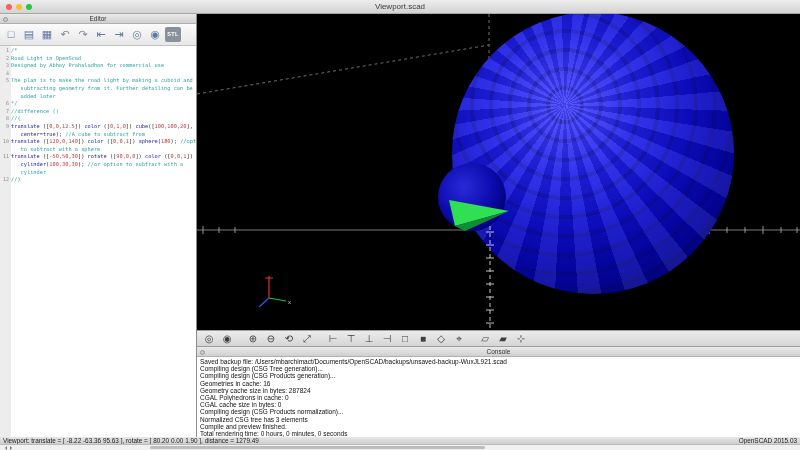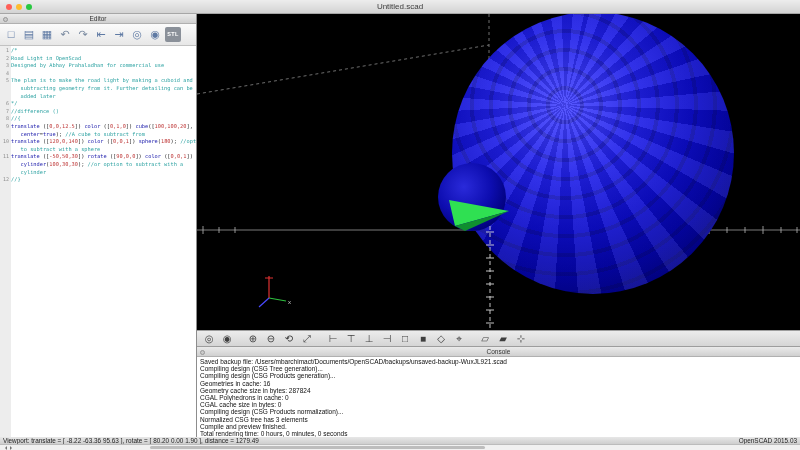--- a/index.html
+++ b/index.html
@@ -75,21 +75,21 @@
 <body>
 
 <div class="window" data-name="openscad-window">
 
   <div class="titlebar" data-name="titlebar">
     <div class="tl-btns" data-name="traffic-light-buttons">
       <span class="tl red" data-name="close-window-button"></span>
       <span class="tl yellow" data-name="minimize-window-button"></span>
       <span class="tl green" data-name="zoom-window-button"></span>
     </div>
-    <div class="win-title" data-name="window-title">Untitled.scad</div>
+    <div class="win-title" data-name="window-title">Viewport.scad</div>
   </div>
 
   <div class="editor-panel" data-name="editor-panel">
     <div class="dock-title" data-name="editor-dock-titlebar">
       <span class="dock-close" data-name="editor-dock-close-button"></span>
       <span data-name="editor-dock-title">Editor</span>
     </div>
     <div class="editor-toolbar" data-name="editor-toolbar">
 
         <span class="tbtn" data-name="new-file-button">

